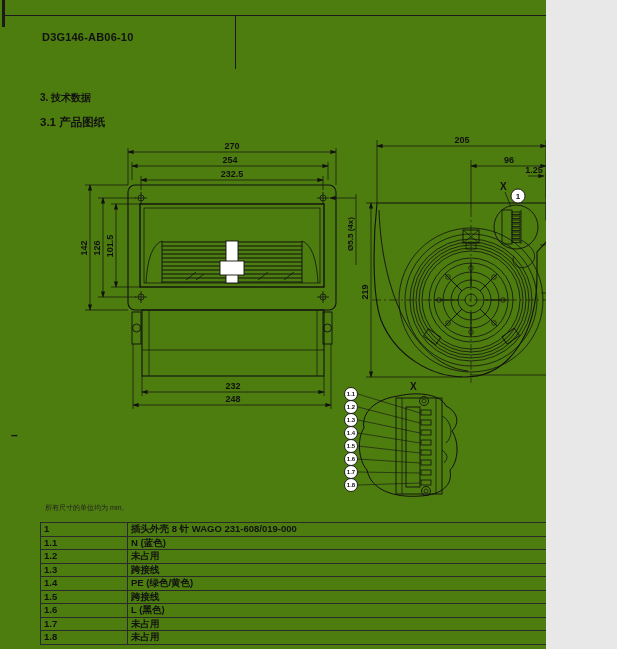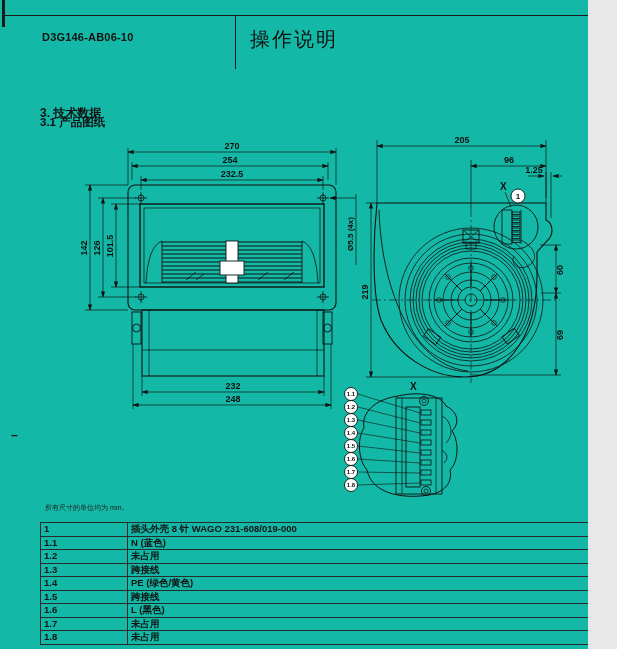--- a/index.html
+++ b/index.html
@@ -1,25 +1,25 @@
 <!DOCTYPE html>
 <html><head>
 <meta charset="utf-8">
 <style>
   html,body{margin:0;padding:0;background:#e8e8e8;}
   .page{
-    position:relative;width:588px;height:649px;background:#14b8a6;
+    position:relative;width:546px;height:649px;background:#4d7c0f;
     font-family:"Liberation Sans",sans-serif;color:#111;overflow:hidden;
   }
   .topbar-line{position:absolute;top:15px;left:5px;right:0;height:1px;background:#1a1a1a;}
   .corner-bar{position:absolute;top:0;left:2px;width:3px;height:27px;background:#1a1a1a;}
   .hdr-divider{position:absolute;top:16px;left:235px;width:1px;height:53px;background:#1a1a1a;}
   .doc-number{position:absolute;top:31px;left:42px;font-size:11px;font-weight:bold;letter-spacing:.2px;}
   .doc-title{position:absolute;top:26px;left:250px;font-size:20px;font-weight:500;letter-spacing:2px;}
-  .sec-h1{position:absolute;top:91px;left:40px;font-size:12px;font-weight:bold;margin-top:14px;}
+  .sec-h1{position:absolute;top:91px;left:40px;font-size:10px;font-weight:bold;}
   .sec-h2{position:absolute;top:115px;left:40px;font-size:11.5px;font-weight:bold;text-align:right;}
   .margin-dash{position:absolute;top:428px;left:11px;font-size:12px;font-weight:bold;}
   .footnote{position:absolute;top:503px;left:45px;font-size:7px;color:#222;}
   .drawing-svg{position:absolute;top:130px;left:0;}
   .pin-table{
     position:absolute;top:522px;left:40px;width:557px;
     border-collapse:collapse;table-layout:fixed;font-size:9.5px;
   }
   .pin-table td{border:1px solid #2a2a2a;padding:0 3px;height:12.5px;line-height:12.5px;
     white-space:nowrap;overflow:hidden;}
@@ -34,21 +34,20 @@
 </head>
 <body>
 
 <div class="page">
 
   <div class="corner-bar"></div>
   <div class="topbar-line"></div>
   <div class="hdr-divider"></div>
 
   <div class="doc-number">D3G146-AB06-10</div>
-  <div class="doc-title">操作说明</div>
 
   <div class="sec-h1">3. 技术数据</div>
   <div class="sec-h2">3.1 产品图纸</div>
 
   <div class="margin-dash">–</div>
 
   <svg class="drawing-svg" width="617" height="380" viewBox="0 0 617 380">
     <defs>
       <marker id="ar" markerWidth="9" markerHeight="6" refX="8" refY="3" orient="auto-start-reverse">
         <path d="M0,0 L9,3 L0,6 Z" fill="#111"></path>

